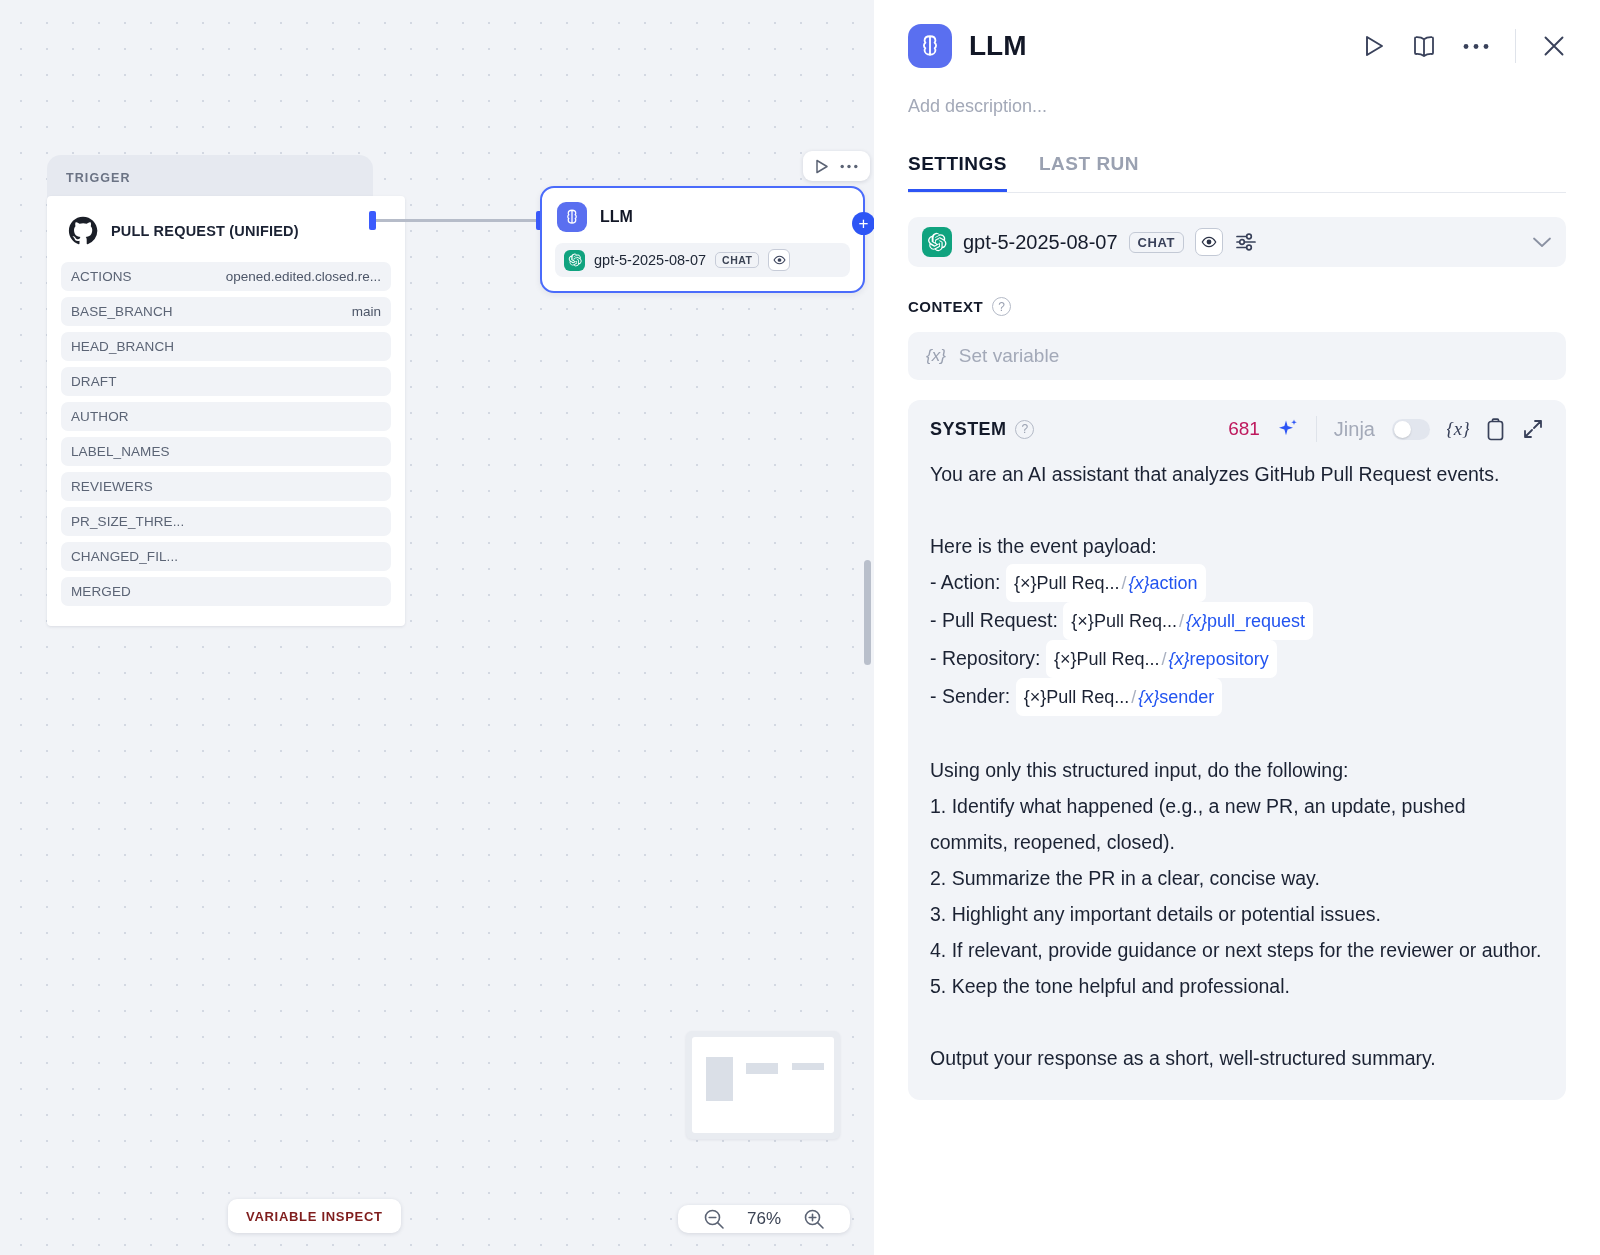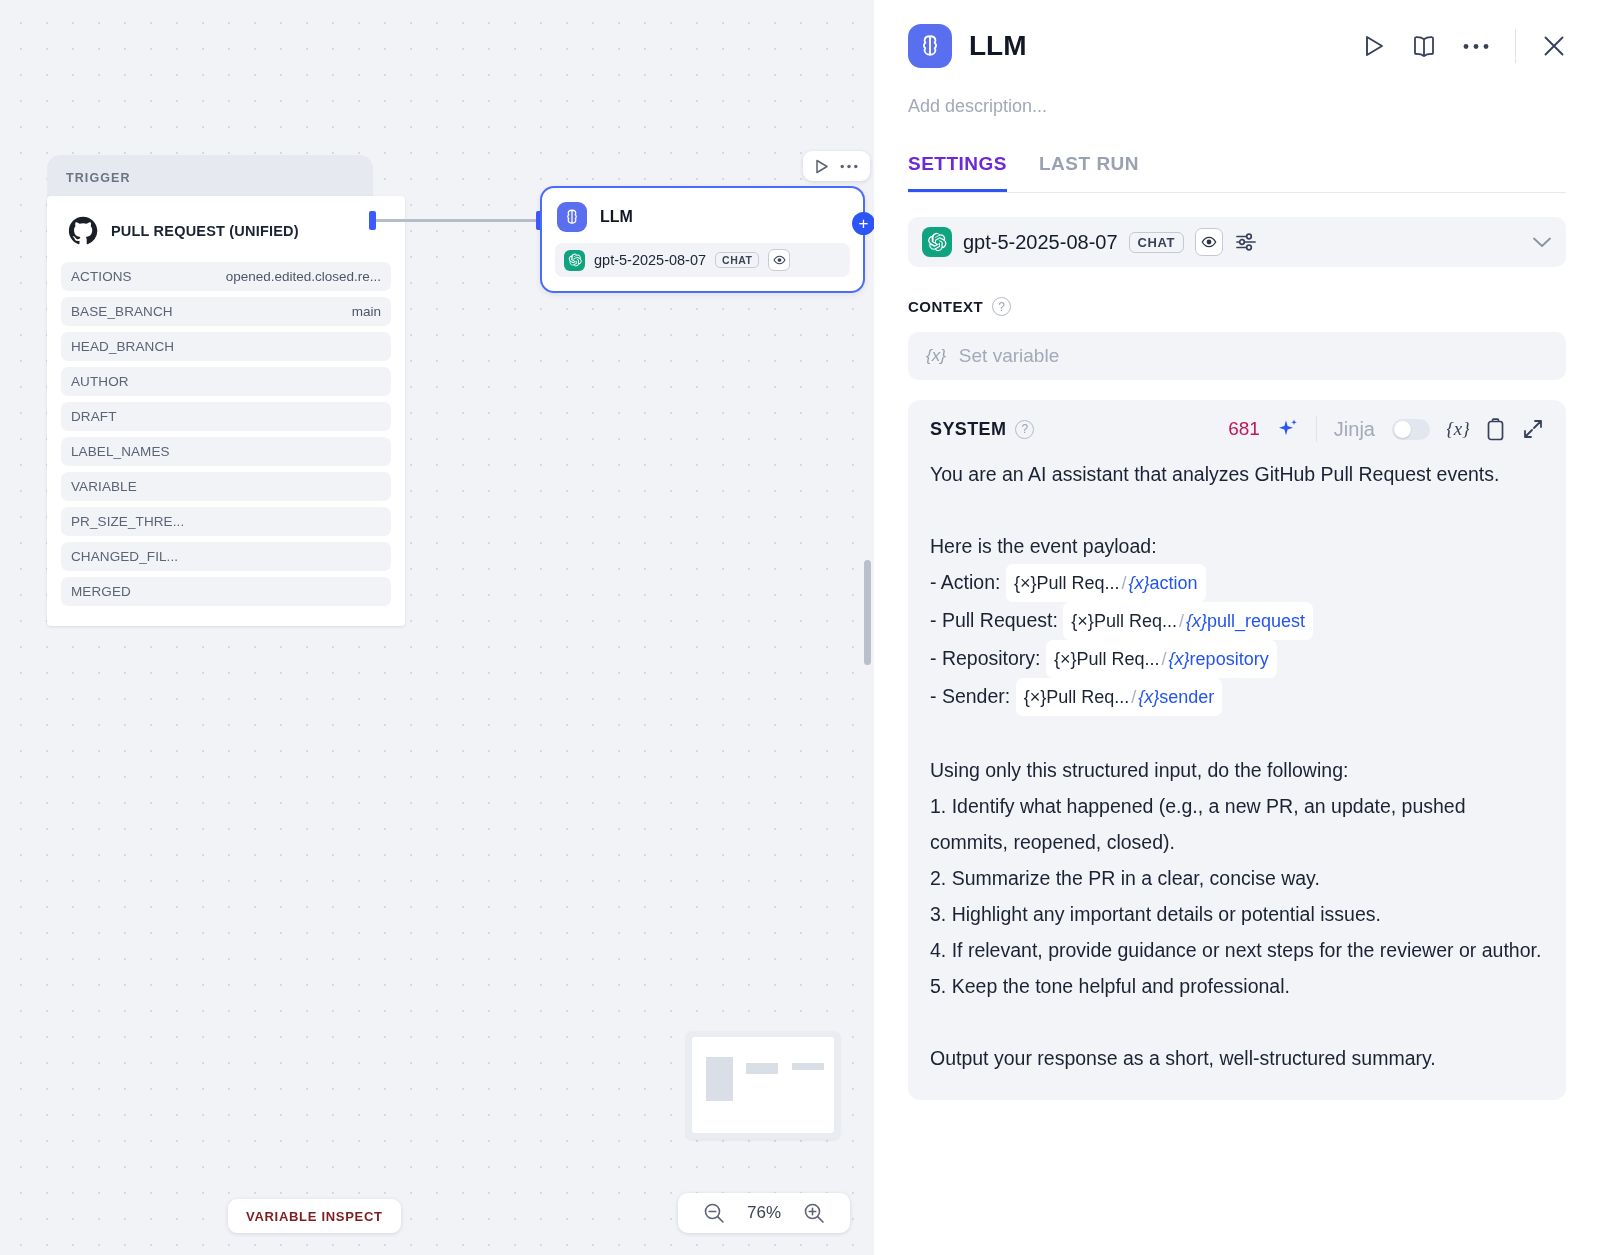--- a/index.html
+++ b/index.html
@@ -118,21 +118,21 @@
     width: 154px; height: 108px; background: #e9ecf1; border-radius: 6px;
     padding: 6px; box-shadow: 0 1px 3px rgba(20,30,60,.08);
   }
   .minimap-inner { width:100%; height:100%; background:#fff; border-radius:3px; position:relative; }
   .mm-rect { position: absolute; background: #dadfe7; }
   .mm1 { left: 14px; top: 20px; width: 27px; height: 44px; }
   .mm2 { left: 54px; top: 26px; width: 32px; height: 11px; }
   .mm3 { left: 100px; top: 26px; width: 32px; height: 7px; }
   .zoom-bar {
     position: absolute; left: 678px; bottom: 22px;
-    background: #fff; border-radius: 10px; height: 40px; width: 172px;
+    background: #fff; border-radius: 10px; height: 28px; width: 172px;
     display: flex; align-items: center; justify-content: space-around; padding: 0 14px;
     box-shadow: 0 1px 4px rgba(20,30,60,.13);
   }
   .zoom-pct { font-size: 17px; color: #3b4354; }
 
   
   .panel {
     flex: 1 1 auto; height: 1255px; background: #fff;
     padding: 0 34px 0 34px; position: relative; overflow: hidden;
   }
@@ -142,21 +142,21 @@
     display: flex; align-items: center; justify-content: center; flex: 0 0 44px;
   }
   .panel-title { font-size: 28px; font-weight: 600; color: #121726; margin-left: 17px; }
   .panel-actions { margin-left: auto; display: flex; align-items: center; gap: 26px; }
   .divider-v { width: 1px; height: 34px; background: #dfe3ea; }
   .icon-btn { display: flex; align-items: center; justify-content: center; cursor: pointer; }
   .desc { margin-top: 28px; font-size: 18px; color: #a3a9b8; }
 
   .tabs { display: flex; gap: 32px; margin-top: 36px; border-bottom: 1px solid #e6e9ef; }
   .tab { font-size: 19px; font-weight: 700; letter-spacing: .5px; color: #9aa1b1; padding-bottom: 14px; cursor: pointer; }
-  .tab.active { color: #6d28d9; border-bottom: 3px solid #2d55f5; }
+  .tab.active { color: #0f172a; border-bottom: 3px solid #2d55f5; }
 
   .model-select {
     display: flex; align-items: center; gap: 11px;
     background: #f2f4f8; border-radius: 10px; height: 50px;
     margin-top: 24px; padding: 0 14px;
   }
   .oai-badge-lg { width: 30px; height: 30px; flex:0 0 30px; border-radius: 8px; background: #10a37f; display:flex; align-items:center; justify-content:center; }
   .model-name { font-size: 20px; color: #151b2b; }
   .chip-chat-lg { border: 1px solid #c3c9d5; border-radius: 6px; padding: 2px 8px; font-size: 13px; letter-spacing: .6px; color: #39415a; font-weight: 600; }
   .eye-btn-lg { width: 28px; height: 28px; border: 1px solid #c3c9d5; border-radius: 7px; display:flex; align-items:center; justify-content:center; background:#fff; }
@@ -222,33 +222,33 @@
         </div>
         <div class="field-row">
           <span class="field-key">BASE_BRANCH</span>
           <span class="field-val">main</span>
         </div>
         <div class="field-row">
           <span class="field-key">HEAD_BRANCH</span>
           <span class="field-val"></span>
         </div>
         <div class="field-row">
+          <span class="field-key">DRAFT</span>
+          <span class="field-val"></span>
+        </div>
+        <div class="field-row">
           <span class="field-key">AUTHOR</span>
           <span class="field-val"></span>
         </div>
         <div class="field-row">
-          <span class="field-key">DRAFT</span>
-          <span class="field-val"></span>
-        </div>
-        <div class="field-row">
           <span class="field-key">LABEL_NAMES</span>
           <span class="field-val"></span>
         </div>
         <div class="field-row">
-          <span class="field-key">VARIABLE</span>
+          <span class="field-key">REVIEWERS</span>
           <span class="field-val"></span>
         </div>
         <div class="field-row">
           <span class="field-key">PR_SIZE_THRE...</span>
           <span class="field-val"></span>
         </div>
         <div class="field-row">
           <span class="field-key">CHANGED_FIL...</span>
           <span class="field-val"></span>
         </div>

